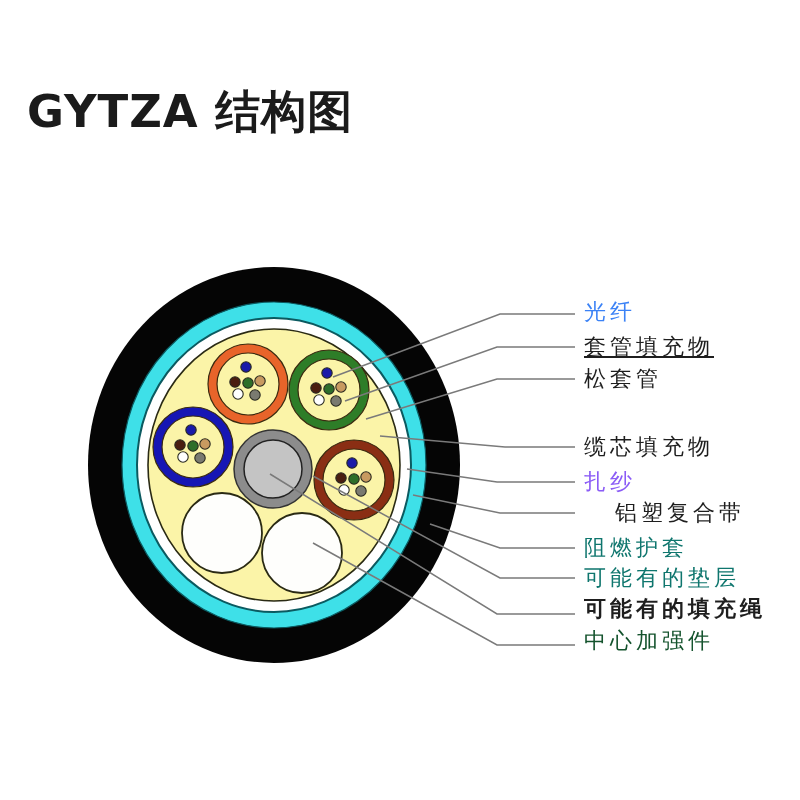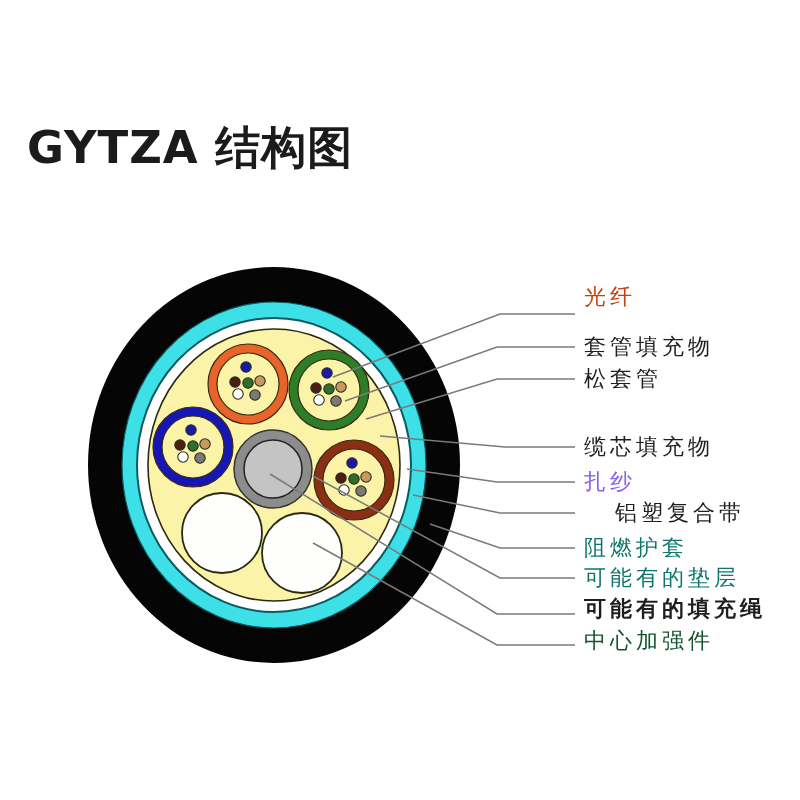--- a/index.html
+++ b/index.html
@@ -17,21 +17,20 @@
     .title {
       position: absolute;
       left: 27px;
       top: 82px;
       font-size: 45px;
       font-weight: bold;
       color: #1b1b1b;
       letter-spacing: 1px;
       white-space: nowrap;
       line-height: 60px;
-      margin-top: 36px;
     }
     svg.diagram {
       position: absolute;
       left: 0;
       top: 0;
       width: 800px;
       height: 800px;
     }
     .label {
       position: absolute;
@@ -111,22 +110,22 @@
       <polyline points="407,469 497,482 575,482" fill="none" stroke="#7a7a7a" stroke-width="1.5"></polyline>
       <polyline points="413,495 500,513 575,513" fill="none" stroke="#7a7a7a" stroke-width="1.5"></polyline>
       <polyline points="430,524 500,548 575,548" fill="none" stroke="#7a7a7a" stroke-width="1.5"></polyline>
       <polyline points="313,476 500,578 575,578" fill="none" stroke="#7a7a7a" stroke-width="1.5"></polyline>
       <polyline points="270,474 497,614 575,614" fill="none" stroke="#7a7a7a" stroke-width="1.5"></polyline>
       <polyline points="313,543 497,645 575,645" fill="none" stroke="#7a7a7a" stroke-width="1.5"></polyline>
     </g>
 </svg>
 
 <div id="labels">
-    <div class="label" style="top: 284px; color: #c2410c;">光纤</div>
-    <div class="label" style="top: 334px; color: rgb(30, 30, 30);">套管填充物</div>
+    <div class="label" style="top: 301px; color: #3b82f6; font-family: Liberation Mono, monospace;">光纤</div>
+    <div class="label" style="top: 334px; color: rgb(30, 30, 30); text-decoration: underline;">套管填充物</div>
     <div class="label" style="top: 366px; color: rgb(30, 30, 30); text-align: center;">松套管</div>
     <div class="label" style="top: 434px; color: rgb(30, 30, 30); text-align: center;">缆芯填充物</div>
     <div class="label" style="top: 469px; color: #8b5cf6;">扎纱</div>
     <div class="label" style="top: 500px; color: rgb(30, 30, 30); margin-left: 31px;">铝塑复合带</div>
     <div class="label" style="top: 535px; color: #0f766e; font-family: Liberation Serif, serif;">阻燃护套</div>
     <div class="label" style="top: 565px; color: #0f766e;">可能有的垫层</div>
     <div class="label" style="top: 628px; color: #14532d;">中心加强件</div>
     <div class="label" style="top: 596px; color: rgb(30, 30, 30); font-weight: bold;">可能有的填充绳</div>
   </div>
 

